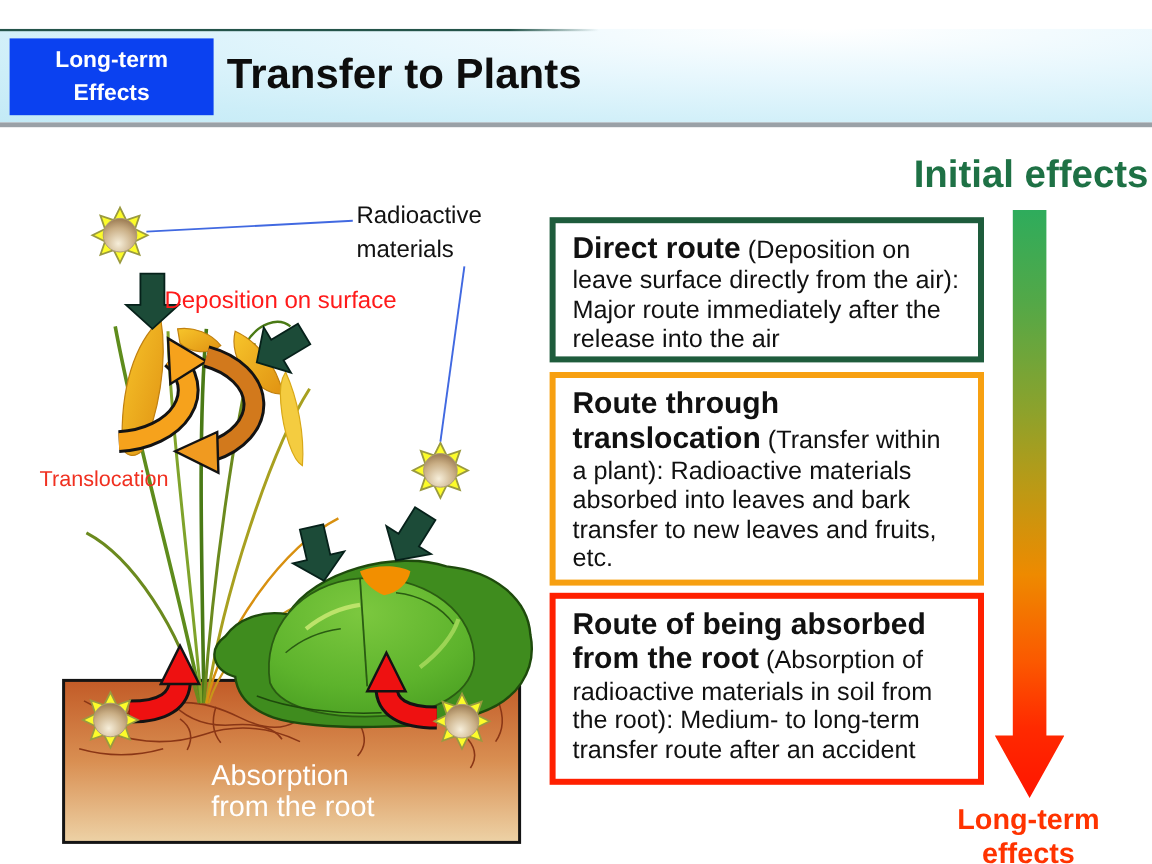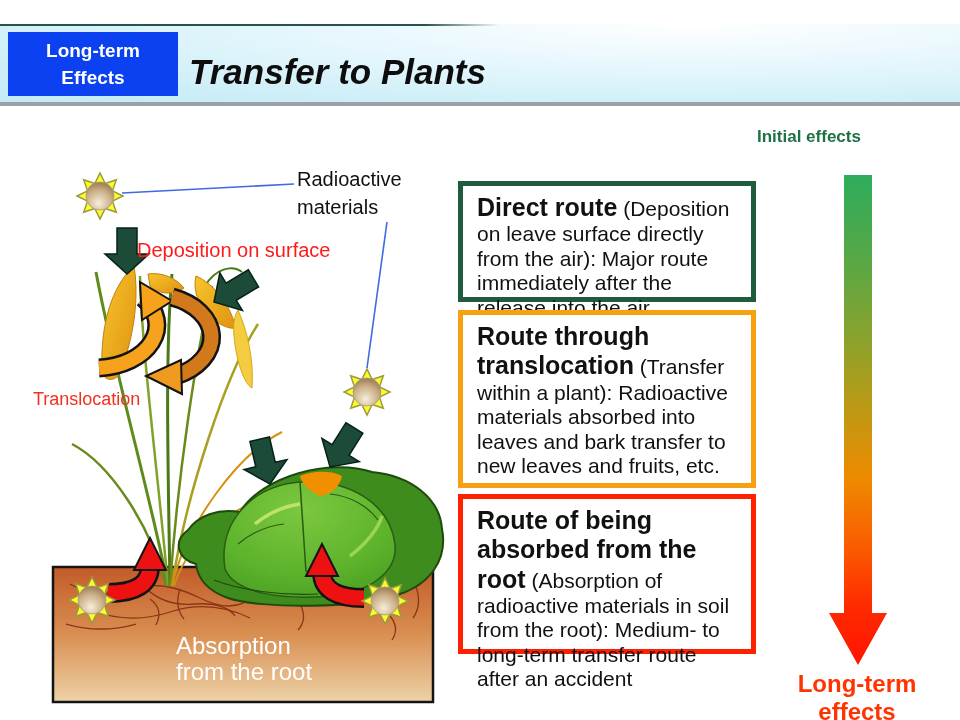--- a/index.html
+++ b/index.html
@@ -8,35 +8,35 @@
 
   
   .header{position:absolute;left:0;top:0;width:960px;height:78px;
           background:radial-gradient(ellipse at 72% 0%, #ffffff 0%, #e7f7fd 38%, #cdeef8 78%, #c3eaf6 100%);
           border-bottom:4px solid #9aa1a7;}
   .header::before{content:"";position:absolute;left:0;top:0;width:52%;height:2px;
           background:linear-gradient(90deg,#24544a 0%,#24544a 85%,rgba(36,84,74,0) 100%);}
   .tag{position:absolute;left:8px;top:8px;width:170px;height:64px;background:#0b41f0;
        color:#ffffff;font-weight:bold;font-size:19px;line-height:27px;text-align:center;
        padding-top:5px;box-sizing:border-box;}
-  .title{position:absolute;left:189px;top:25px;font-size:35px;font-weight:bold;color:#0d0d0d;
-         line-height:46px;white-space:nowrap;font-style:italic;}
+  .title{position:absolute;left:189px;top:15px;font-size:35px;font-weight:bold;color:#0d0d0d;
+         line-height:46px;white-space:nowrap;}
 
   
-  .tl-top{position:absolute;left:757px;top:103px;width:200px;text-align:left;
-          font-size:17px;font-weight:bold;color:#1E7145;}
+  .tl-top{position:absolute;left:757px;top:103px;width:200px;text-align:right;
+          font-size:32px;font-weight:bold;color:#1E7145;}
   .tl-arrow{position:absolute;left:829px;top:151px;width:58px;height:490px;
           background:linear-gradient(180deg,#2EAC5C 0%,#54A847 16%,#8CA22C 34%,#BE9914 48%,
                      #EE8A00 62%,#FB5800 77%,#FF2A00 88%,#FF1500 100%);
           clip-path:polygon(15px 0,43px 0,43px 438px,58px 438px,29px 490px,0 438px,15px 438px);}
   .tl-bottom{position:absolute;left:762px;top:646px;width:190px;text-align:center;
           font-size:24px;font-weight:bold;color:#FF3300;line-height:28px;}
 
   
-  .route{position:absolute;left:458px;width:298px;background:#ffffff;border:5px solid #000;
+  .route{position:absolute;left:458px;width:362px;background:#ffffff;border:5px solid #000;
          box-sizing:border-box;padding:7px 14px;font-size:21px;line-height:1.17;color:#111;}
   .route b{font-size:25px;font-weight:bold;}
   #route1{top:157px;height:121px;}
   #route2{top:286px;height:178px;}
   #route3{top:470px;height:160px;}
 
   
   .illus{position:absolute;left:0;top:0;}
 </style>
 </head>

